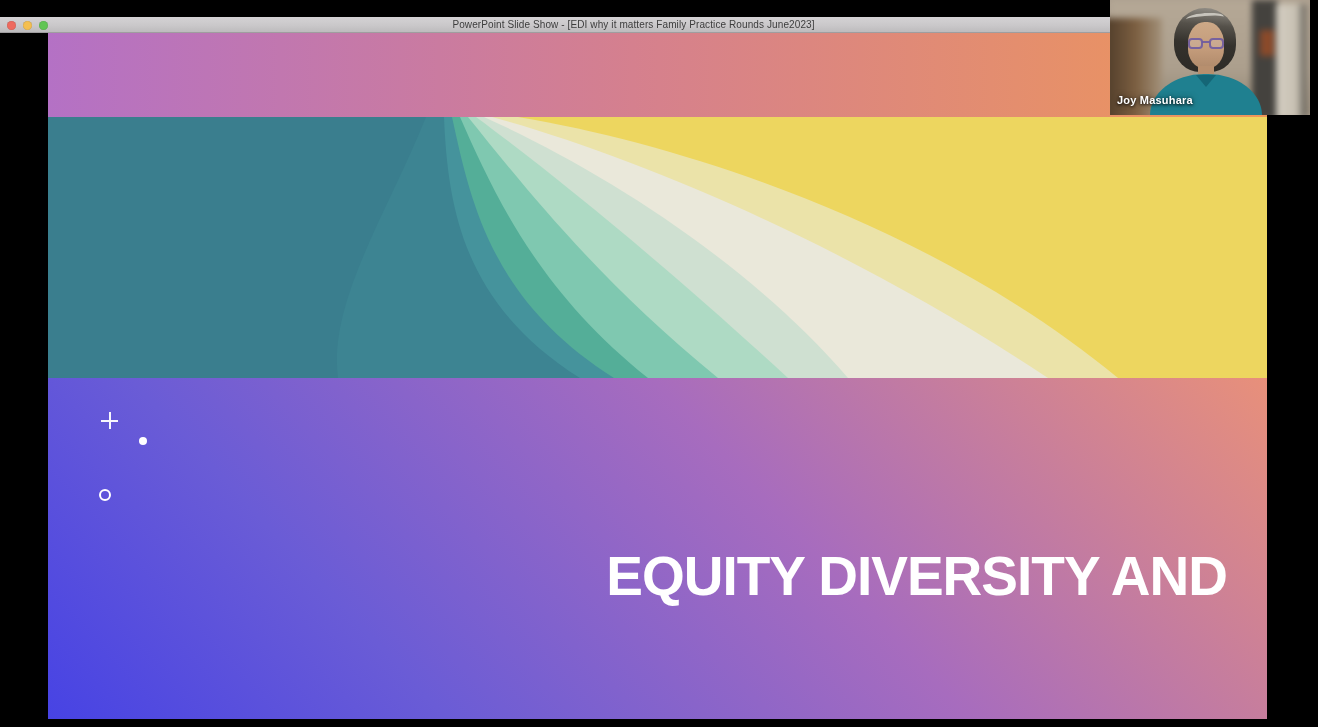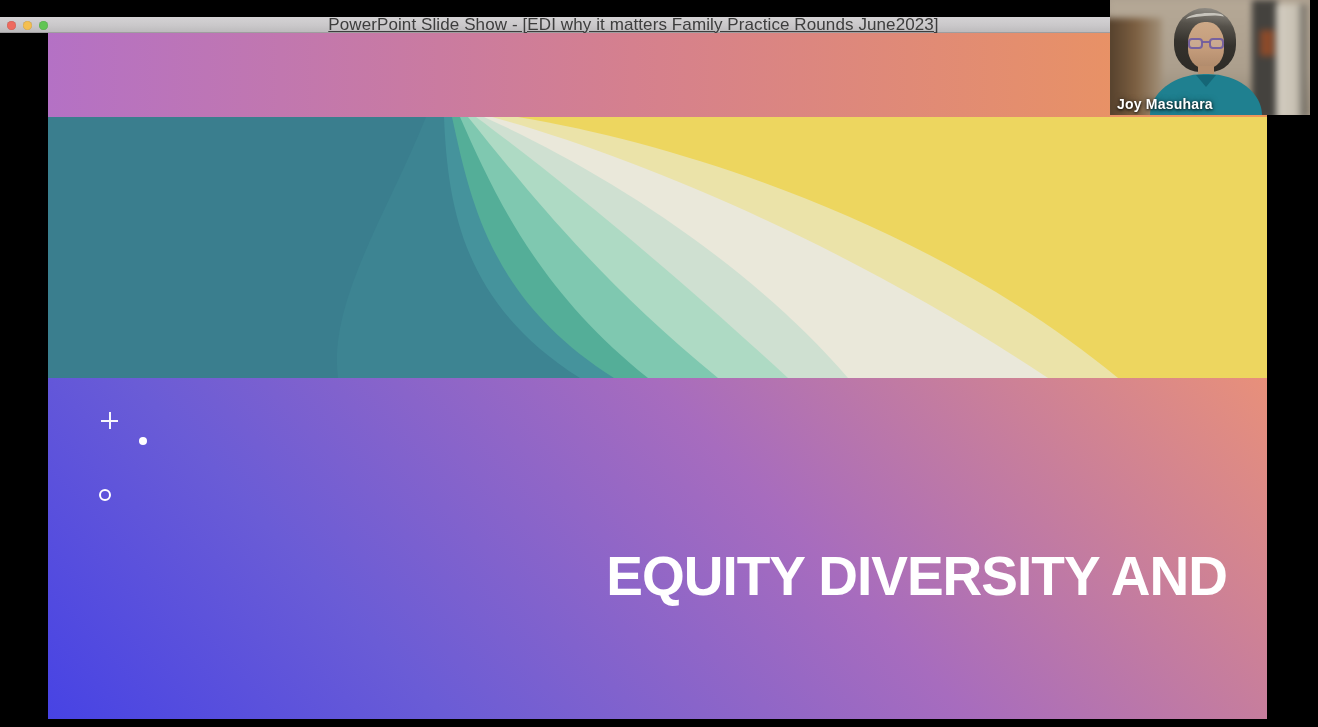--- a/index.html
+++ b/index.html
@@ -9,22 +9,22 @@
 
   
   .titlebar { position:absolute; left:0; top:17px; width:1267px; height:16px;
               background:linear-gradient(180deg, #d4d2d4 0%, var(--titlebar-bg) 55%, #bdbbbd 100%);
               border-bottom:1px solid #9f9d9f; display:flex; align-items:center; }
   .traffic { position:absolute; top:3.5px; width:9px; height:9px; border-radius:50%;
              box-shadow:inset 0 0 1px rgba(0,0,0,.35); }
   .t-red    { left:7px;  background:var(--close-red); }
   .t-yellow { left:23px; background:var(--minimize-yellow); }
   .t-green  { left:39px; background:var(--zoom-green); }
-  .titlebar-text { width:100%; text-align:center; font-size:17px; color:var(--titlebar-text);
-                   letter-spacing:.1px; line-height:16px;text-decoration:underline; }
+  .titlebar-text { width:100%; text-align:center; font-size:10px; color:var(--titlebar-text);
+                   letter-spacing:.1px; line-height:16px; }
 
   
   .slide { position:absolute; left:48px; top:33px; width:1219px; height:686px; overflow:hidden;text-align:right; }
   .band-top { position:absolute; left:0; top:0; width:1219px; height:84px;
               background:linear-gradient(90deg, var(--band-top-left) 0%, var(--band-top-mid) 48%, var(--band-top-right) 100%); }
   .band-image { position:absolute; left:0; top:84px; width:1219px; height:261px; }
   .band-image svg { display:block; width:100%; height:100%; }
   .band-bottom { position:absolute; left:0; top:345px; width:1219px; height:341px;
                  background:linear-gradient(47deg, var(--bottom-grad-1) 0%, var(--bottom-grad-2) 26%,
                             var(--bottom-grad-3) 60%, var(--bottom-grad-4) 100%); }
@@ -67,21 +67,21 @@
   .lens { position:absolute; top:0; width:15px; height:11px; border:2px solid rgba(110,90,160,.9);
           border-radius:4px; background:rgba(230,225,235,.18); }
   .lens.l { left:0; } .lens.r { right:0; }
   .bridge { position:absolute; left:14px; top:3px; width:8px; height:2px; background:rgba(110,90,160,.9); }
   .neck { position:absolute; left:88px; top:66px; width:16px; height:12px; background:#b78f6e; }
   .shirt { position:absolute; left:40px; top:74px; width:112px; height:46px;
            border-radius:48% 48% 0 0 / 90% 90% 0 0; background:var(--shirt-teal); }
   .collar { position:absolute; left:86px; top:75px; width:20px; height:12px;
             background:#156676; clip-path:polygon(50% 100%, 0 0, 100% 0); }
 
-  .wc-name { position:absolute; left:7px; bottom:3px; color:#fff; font-size:14px; font-weight:bold;
+  .wc-name { position:absolute; left:7px; bottom:9px; color:#fff; font-size:11px; font-weight:bold;
              letter-spacing:.2px; text-shadow:0 1px 3px rgba(0,0,0,.9), 0 0 6px rgba(0,0,0,.5); }
 </style>
 </head>
 <body>
 
 <div class="stage">
 
   <div class="titlebar">
     <span class="traffic t-red"></span>
     <span class="traffic t-yellow"></span>

